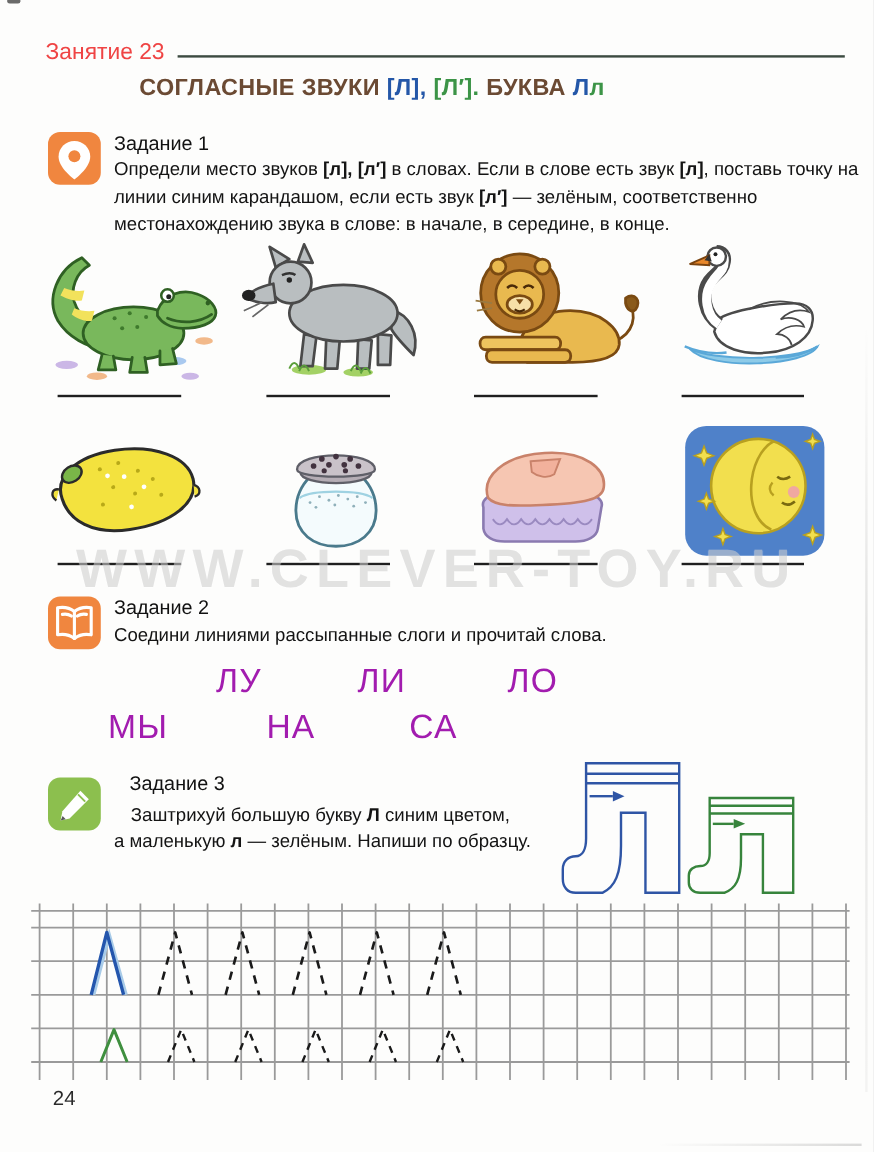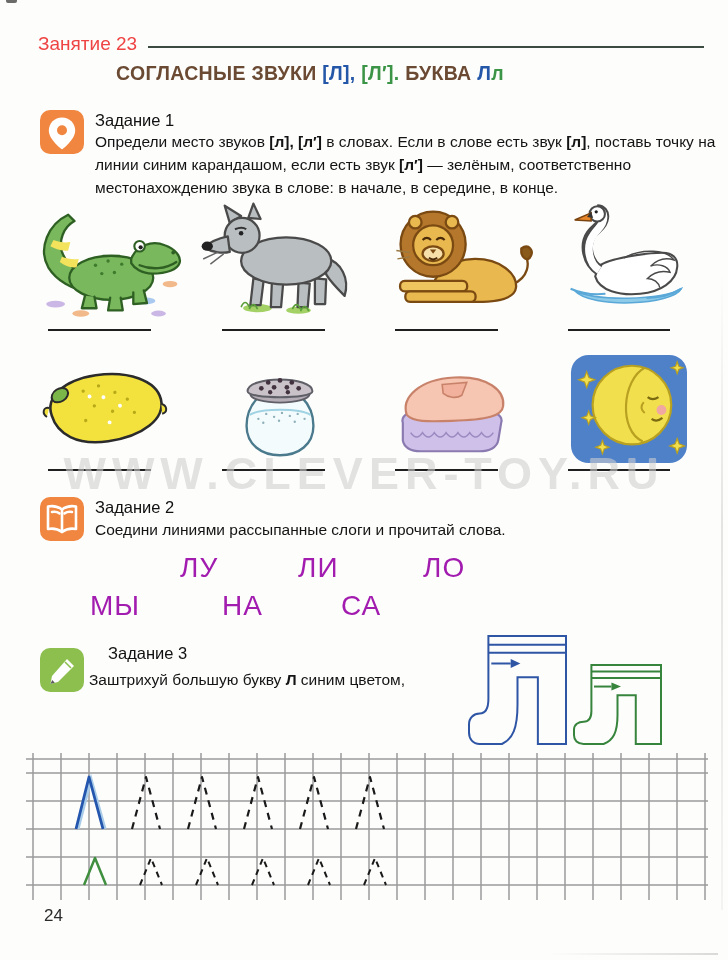--- a/index.html
+++ b/index.html
@@ -273,21 +273,22 @@
   <div class="abs syllable" style="left:341px;top:590px;">СА</div>
 
   <div class="abs task-icon green" style="left:40px;top:648px;">
     <svg viewBox="0 0 44 44" width="44" height="44">
       <path d="M27,11 L34,18 L18,34 L10.5,35.8 L12,28 Z" fill="#ffffff"></path>
       <path d="M10.5,35.8 L14.8,34.8 L12.2,32 Z" fill="#5a5a5a"></path>
       <path d="M25,14 L31,20" stroke="#8cbf4e" stroke-width="1.6"></path>
     </svg>
   </div>
   <div class="abs task-label" style="left:95px;top:644px;margin-left:13px;">Задание 3</div>
-  <div class="abs task-text" style="left:89px;top:668px;width:390px;"><span>Заштрихуй большую букву </span><b>Л</b><span> синим цветом,</span></div>
+  <div class="abs task-text" style="left:109px;top:668px;width:390px;"><span>Заштрихуй большую букву </span><b>Л</b><span> синим цветом,</span></div>
+  <div class="abs task-text" style="left:95px;top:690px;width:390px;"><span>а маленькую </span><b>л</b><span> — зелёным. Напиши по образцу.</span></div>
 
   <svg class="abs" style="left:460px;top:630px;" viewBox="0 0 250 125" width="250" height="125">
 
     <g transform="translate(9,6) scale(0.97,0.982)" stroke="#2f55a5" fill="none" stroke-width="2" vector-effect="non-scaling-stroke">
       <path vector-effect="non-scaling-stroke" d="M 20,0 L 100,0 L 100,110 L 71,110 L 71,42 L 50,42 L 50,70 C 50,94 45,105 34,110 L 11,110 C 4,110 0,105 0,98 L 0,90 C 0,83 5,79 11,79 C 17,79 20,73 20,64 Z"></path>
       <path vector-effect="non-scaling-stroke" d="M20,9 H100 M20,17 H100"></path>
       <path vector-effect="non-scaling-stroke" d="M23,28 H43"></path>
       <path d="M43,23.5 L53,28 L43,32.5 Z" fill="#2f55a5" stroke="none"></path>
     </g>
 

